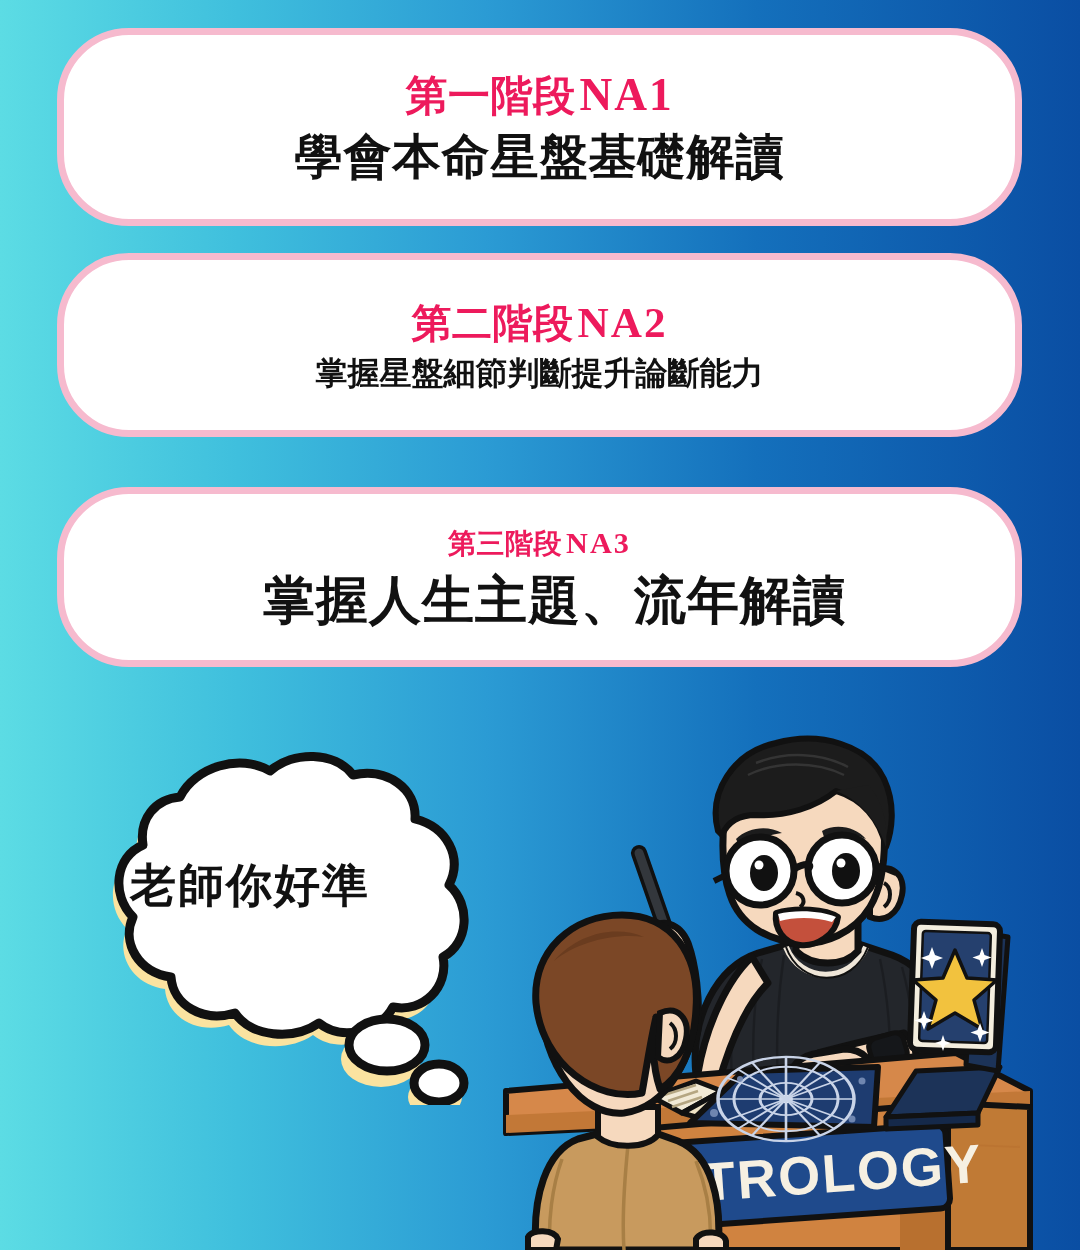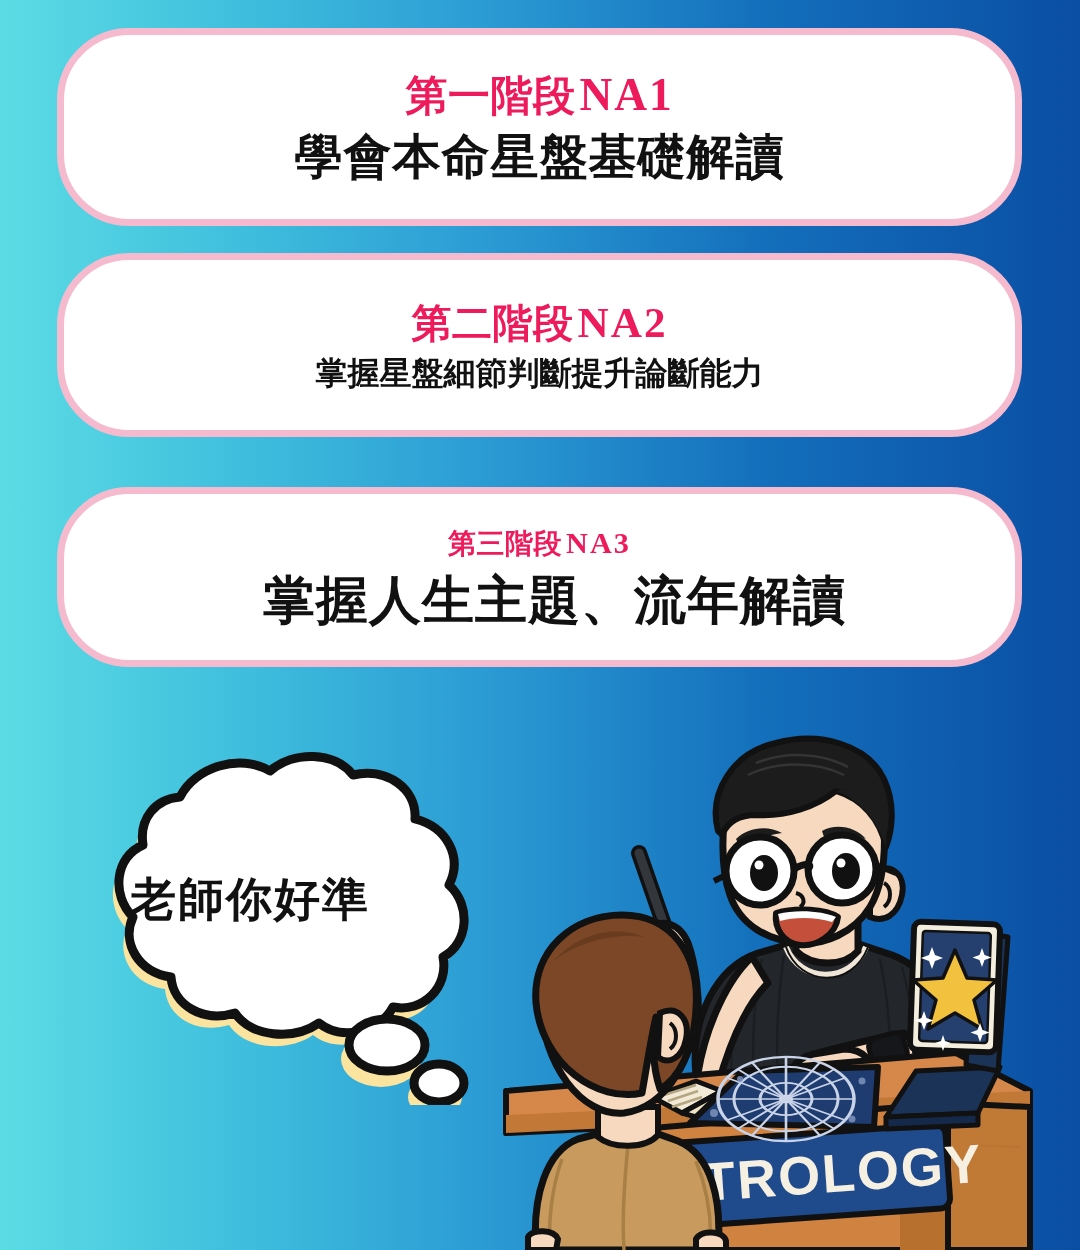--- a/index.html
+++ b/index.html
@@ -63,21 +63,20 @@
   #bubble-wrap { position:absolute; left:35px; top:745px; width:470px; height:360px; }
   #bubble-wrap svg { display:block; }
   .bubble-text {
     position:absolute;
     left:130px; top:855px;
     font-size:46px;
     font-weight:bold;
     color:#111;
     letter-spacing:2px;
     white-space:nowrap;
-    margin-top:14px;
   }
 
   
   #scene { position:absolute; left:500px; top:735px; width:580px; height:515px; }
   #scene svg { display:block; }
 </style>
 </head>
 <body>
 
 <div id="cards">

